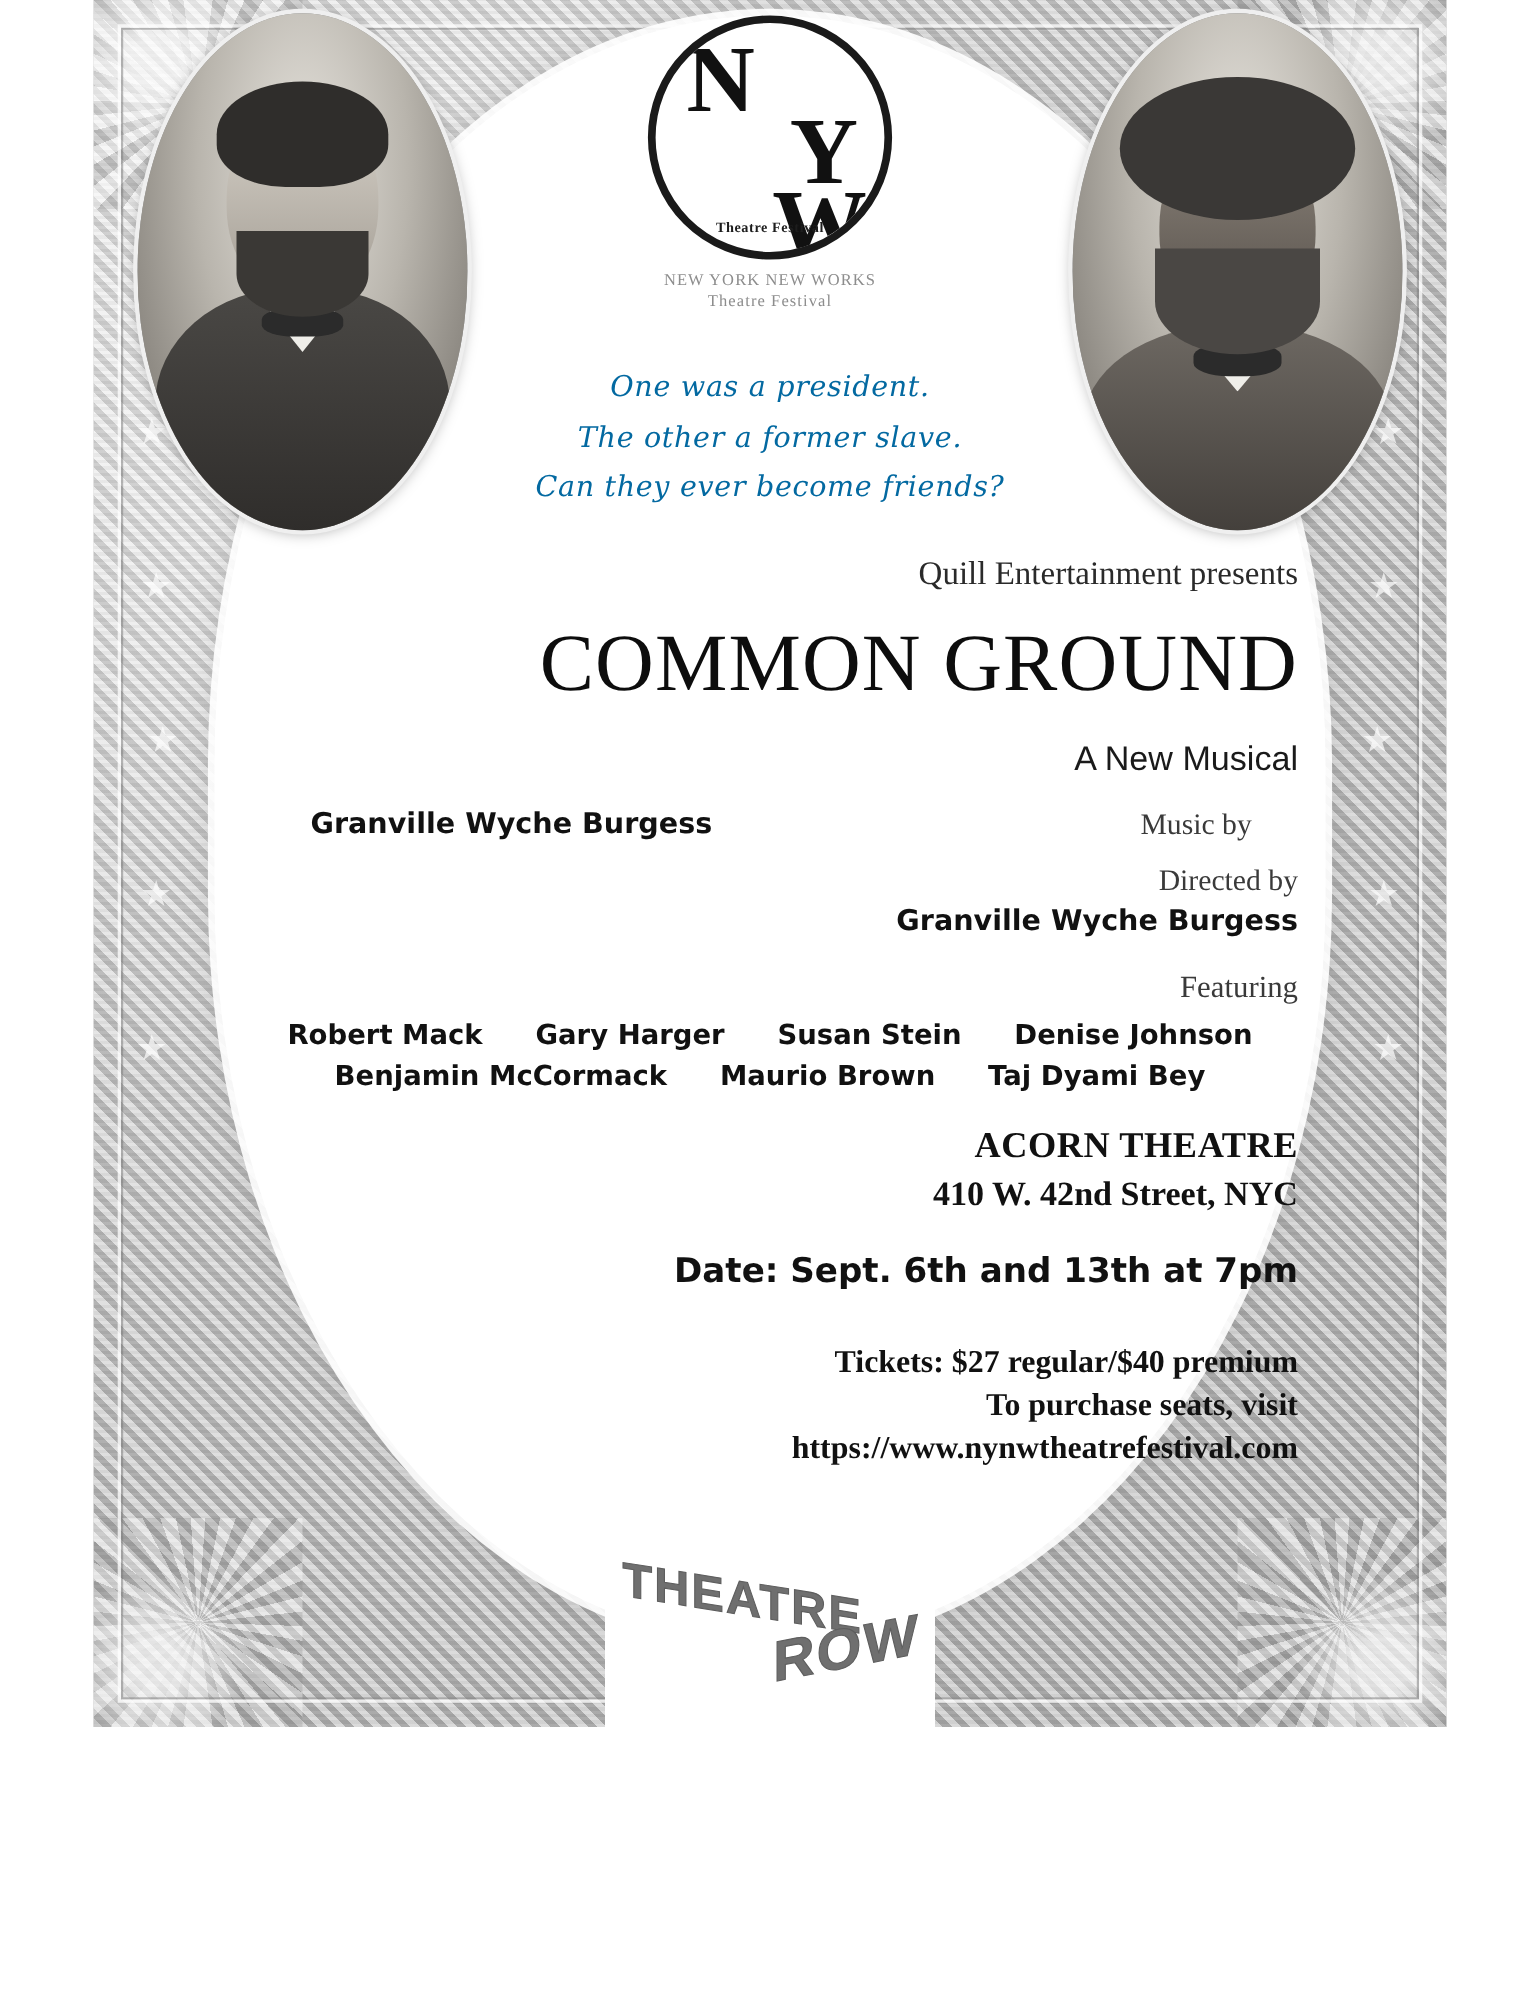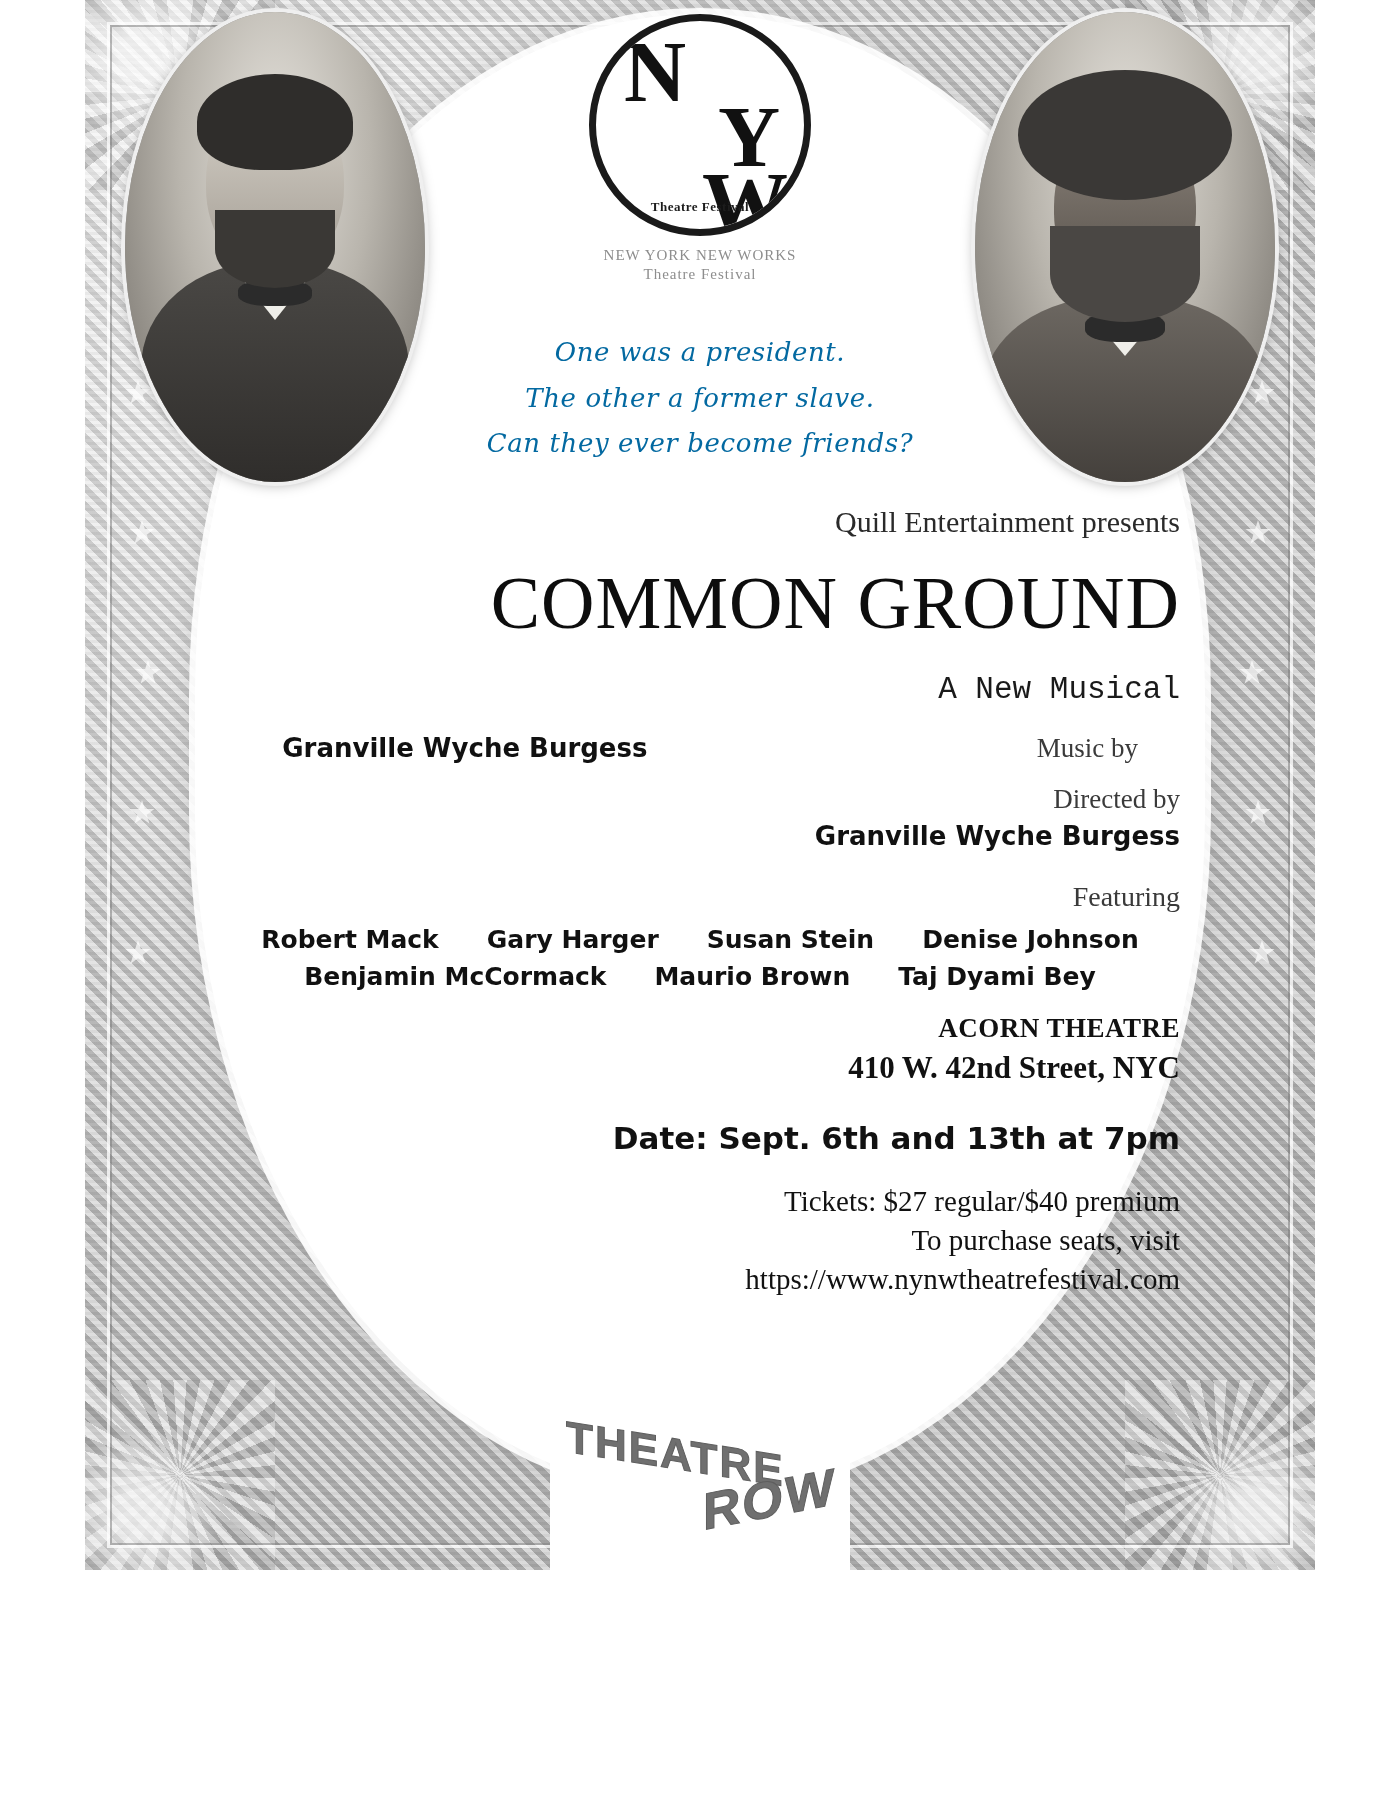--- a/index.html
+++ b/index.html
@@ -226,21 +226,21 @@
     margin-bottom: 22px;
   }
   .title {
     font-size: 74px;
     letter-spacing: 1px;
     font-weight: 400;
     margin: 0 0 26px 0;
     color: #0d0d0d;
   }
   .subtitle {
-    font-family: Liberation Mono, monospace;
+    font-family: Liberation Sans, sans-serif;
     font-size: 31px;
     margin-bottom: 26px;
     color: #1a1a1a;
   }
   .credits-row {
     display: flex;
     justify-content: space-between;
     align-items: flex-start;
     padding: 0 42px;
     margin-bottom: 8px;
@@ -279,40 +279,41 @@
     font-weight: 700;
     font-size: 25px;
     color: #111;
     margin-bottom: 8px;
     display: flex;
     justify-content: center;
     gap: 48px;
     flex-wrap: nowrap;
   }
   .venue {
-    margin-top: 22px;
-    font-size: 27px;
+    margin-top: 32px;
+    font-size: 33px;
     font-weight: 700;
     letter-spacing: .5px;
   }
   .address {
     font-size: 31px;
     font-weight: 700;
     margin-top: 6px;
   }
   .date {
     margin-top: 34px;
     font-family: "DejaVu Sans", sans-serif;
     font-weight: 700;
     font-size: 31px;
   }
   .tickets {
-    margin-top: 26px;
+    margin-top: 46px;
     font-size: 29px;
     line-height: 1.35;
+    font-weight: bold;
   }
 
   
   .theatre-row {
     position: absolute;
     left: 50%;
     transform: translateX(-50%);
     bottom: 0px;
     width: 300px;
     height: 168px;

